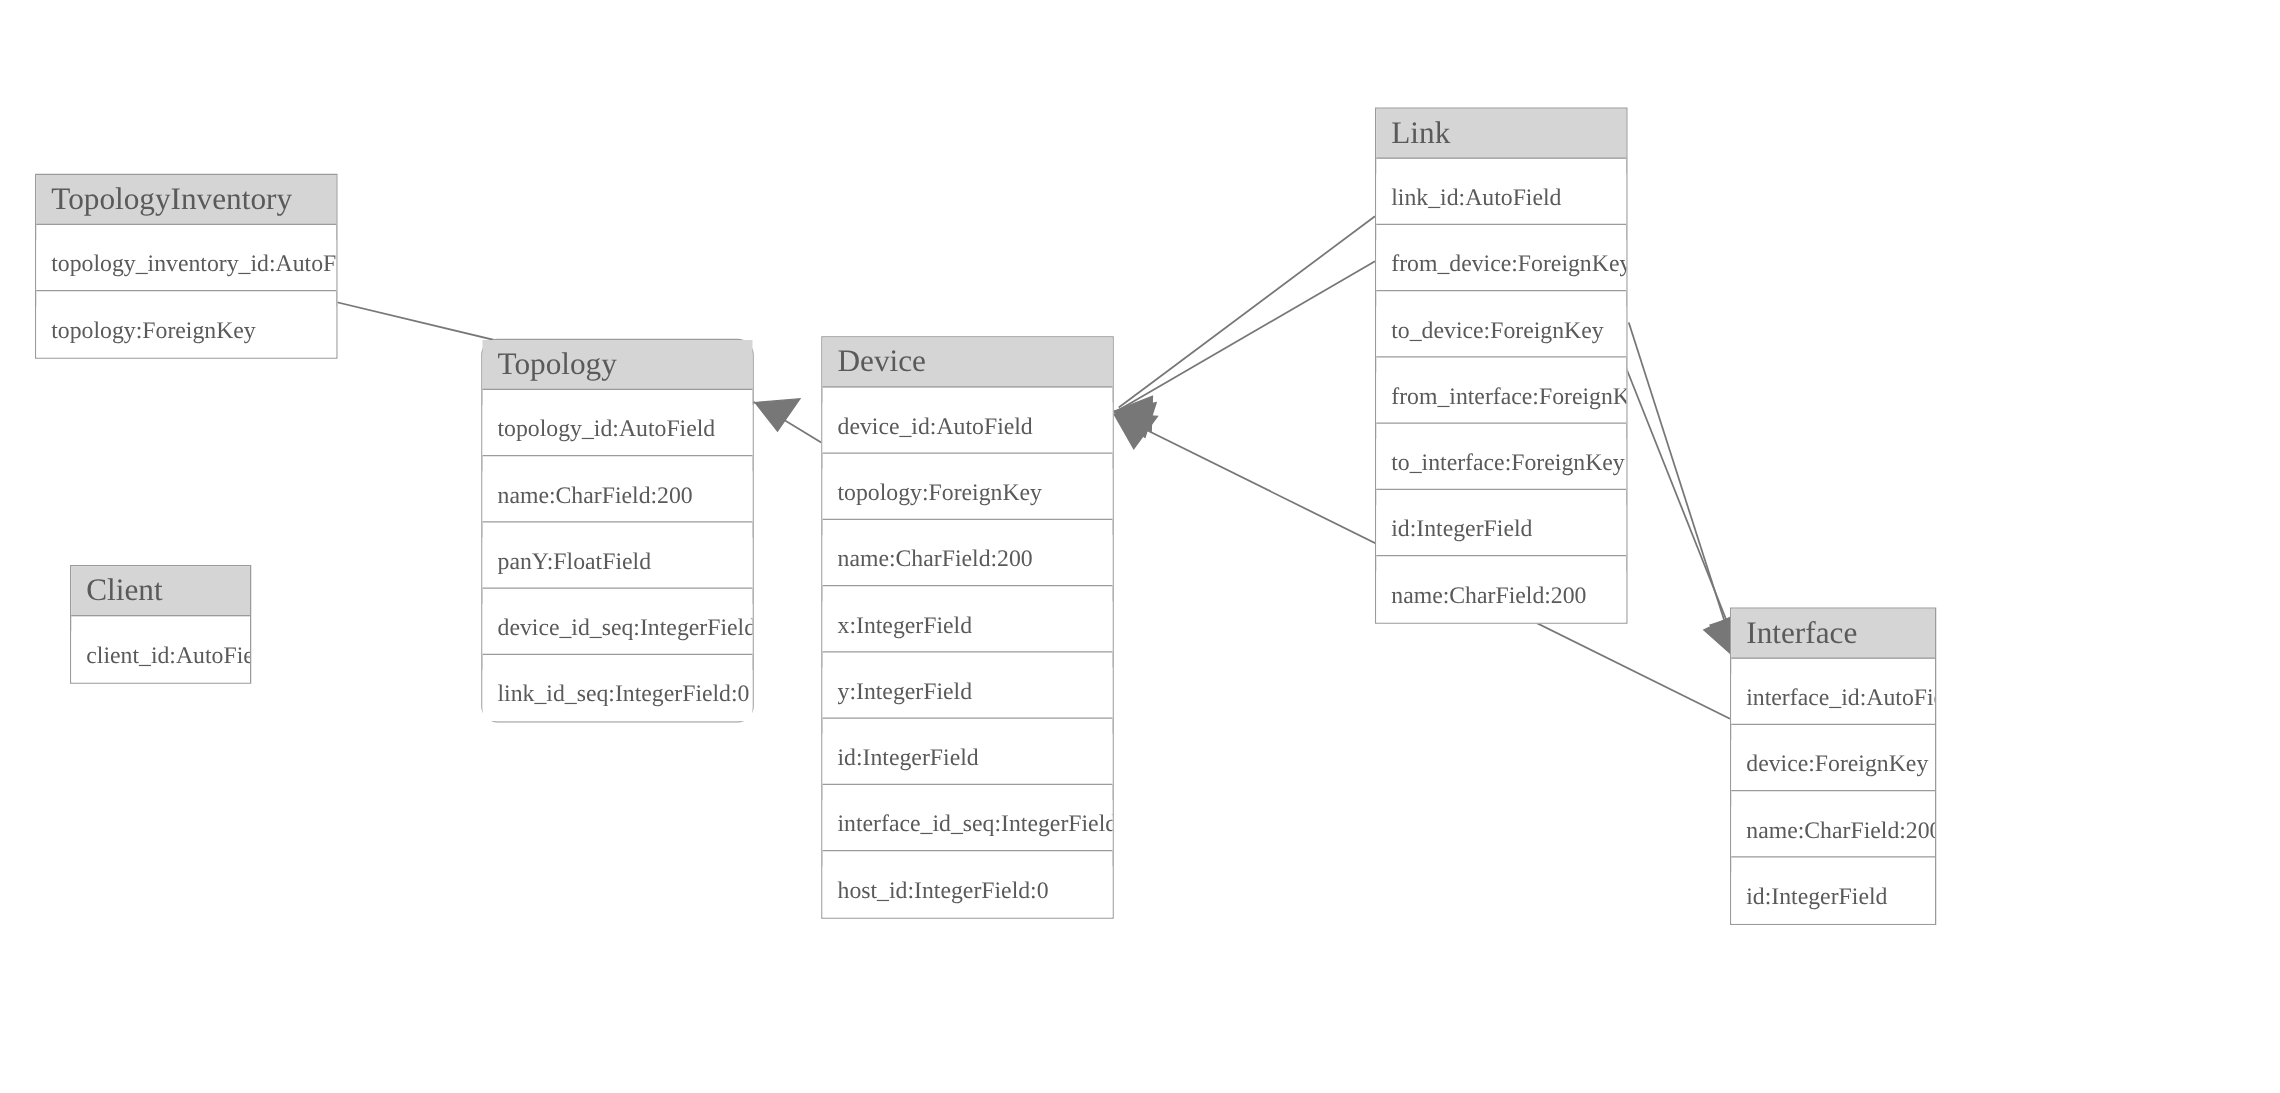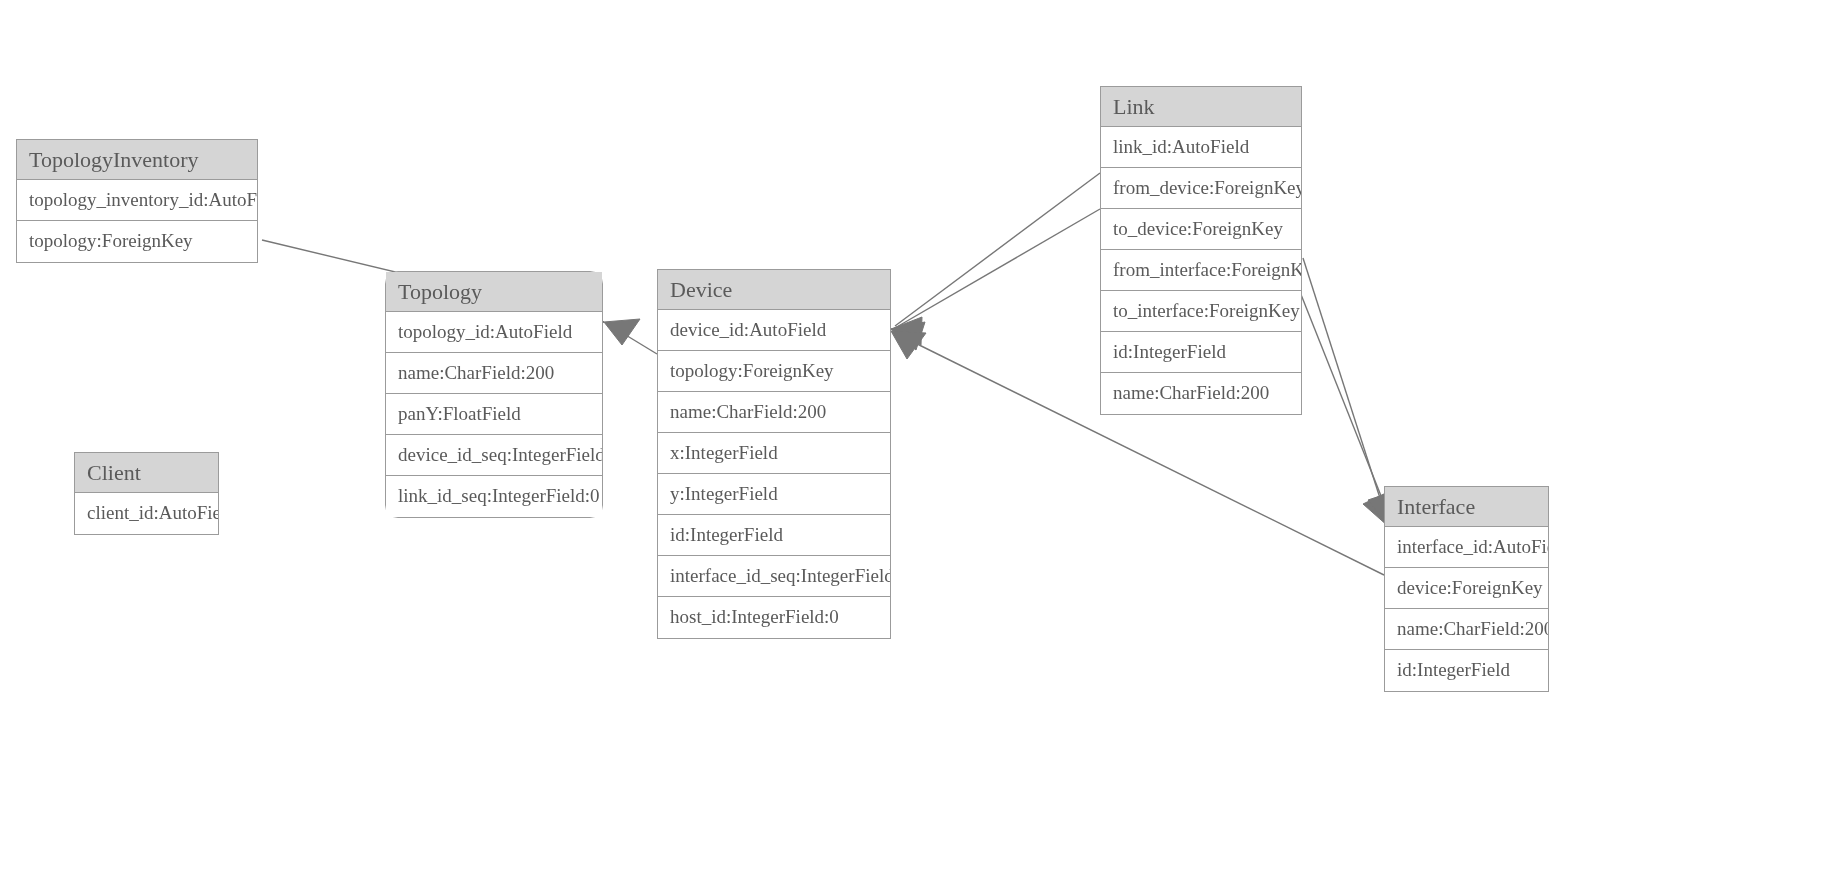--- a/index.html
+++ b/index.html
@@ -28,38 +28,39 @@
     box-sizing: border-box;
     border: 1px solid #9b9b9b;
     background: #ffffff;
     z-index: 2;
   }
   .entity-title {
     box-sizing: border-box;
     background: #d5d5d5;
     border-bottom: 1px solid #9b9b9b;
     color: #5a5a5a;
-    font-size: 22px;
+    font-size: 25px;
     line-height: 39px;
     height: 40px;
     padding: 0 0 0 12px;
     white-space: nowrap;
     overflow: hidden;
   }
   .entity-field {
     box-sizing: border-box;
     border-bottom: 1px solid #9b9b9b;
     color: #5a5a5a;
     font-size: 19px;
     line-height: 40px;
     height: 41px;
     padding: 0 10px 0 12px;
     white-space: nowrap;
     background: #ffffff;
     overflow: hidden;
+    margin-top: 12px;
   }
   .entity-field:last-child {
     border-bottom: none;
   }
 </style>
 </head>
 <body>
 
 <div id="canvas">
 
@@ -88,26 +89,26 @@
         <path d="M 1303,258 L 1387,520" stroke="#777777" stroke-width="1.4" fill="none"></path>
         <path d="M 1389,527 L 1363,504 L 1388,492 Z" fill="#777777" stroke="#777777" stroke-width="1"></path>
       </g>
       <g>
         <path d="M 1300,292 L 1391,521" stroke="#777777" stroke-width="1.4" fill="none"></path>
         <path d="M 1389,527 L 1368,500 L 1392,492 Z" fill="#777777" stroke="#777777" stroke-width="1"></path>
       </g>
     </svg>
 
   <div id="entities-layer">
-      <div class="entity" style="left: 16px; top: 139px; width: 242px;">
+      <div class="entity" style="left: 28px; top: 139px; width: 242px;">
         <div class="entity-title">TopologyInventory</div>
         <div class="entity-field">topology_inventory_id:AutoField</div>
         <div class="entity-field">topology:ForeignKey</div>
       </div>
-      <div class="entity" style="left: 74px; top: 452px; width: 145px;">
+      <div class="entity" style="left: 56px; top: 452px; width: 145px;">
         <div class="entity-title">Client</div>
         <div class="entity-field">client_id:AutoField</div>
       </div>
       <div class="entity" style="left: 385px; top: 271px; width: 218px; border-radius: 13px;">
         <div class="entity-title">Topology</div>
         <div class="entity-field">topology_id:AutoField</div>
         <div class="entity-field">name:CharField:200</div>
         <div class="entity-field">panY:FloatField</div>
         <div class="entity-field">device_id_seq:IntegerField:0</div>
         <div class="entity-field">link_id_seq:IntegerField:0</div>

